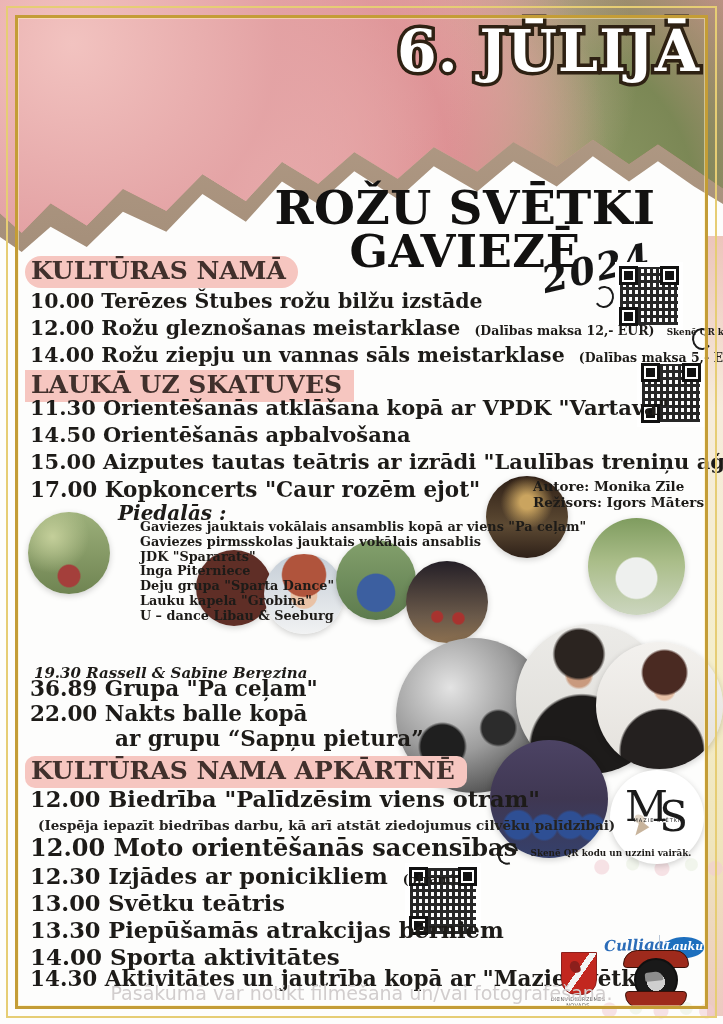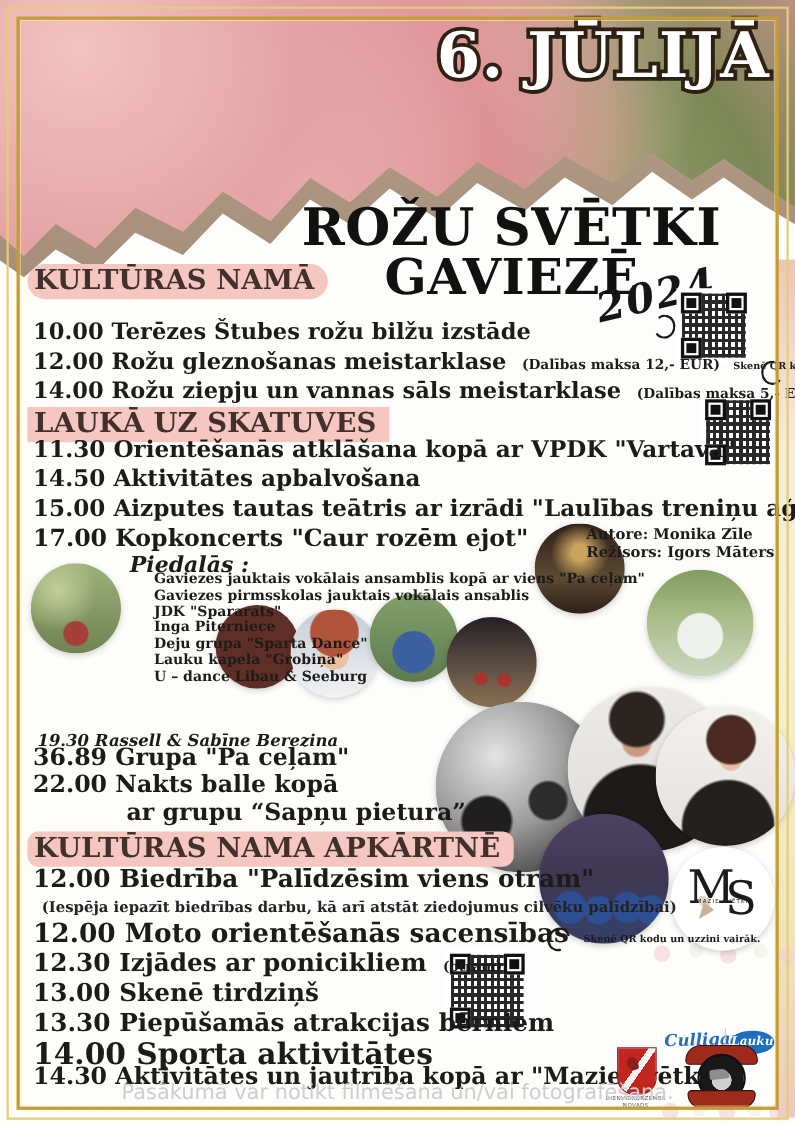--- a/index.html
+++ b/index.html
@@ -187,21 +187,21 @@
   <div class="qr" style="left:408px;top:866px;width:70px;height:70px;">
     <div class="pat"></div>
     <div class="f tl"></div>
     <div class="f tr"></div>
     <div class="f bl"></div>
   </div>
   <div class="arc open-left" style="left:594px;top:286px;"></div>
   <div class="arc open-right" style="left:692px;top:328px;"></div>
   <div class="arc open-right" style="left:498px;top:843px;transform:rotate(30deg);"></div>
 
-  <div class="heading" style="left:25px;top:240px;border-radius:16px;">KULTŪRAS NAMĀ</div>
+  <div class="heading" style="left:25px;top:256px;border-radius:16px;">KULTŪRAS NAMĀ</div>
   <div class="line" style="left:30px;top:289px;font-size:20.5px;">
     <span>10.00</span>
     <span>Terēzes Štubes rožu bilžu izstāde</span>
   </div>
   <div class="line" style="left:30px;top:316px;font-size:20.5px;">
     <span>12.00</span>
     <span>Rožu gleznošanas meistarklase</span>
     <span class="fee">(Dalības maksa 12,- EUR)</span>
     <span class="qrnote">Skenē QR kodu un uzzini vairāk.</span>
   </div>
@@ -212,21 +212,21 @@
     
   </div>
 
   <div class="heading" style="left:25px;top:370px;">LAUKĀ UZ SKATUVES</div>
   <div class="line" style="left:30px;top:395px;font-size:21px;">
     <span>11.30</span>
     <span>Orientēšanās atklāšana kopā ar VPDK "Vartava"</span>
   </div>
   <div class="line" style="left:30px;top:422px;font-size:21px;">
     <span>14.50</span>
-    <span>Aktivitātes apbalvošana</span>
+    <span>Orientēšanās apbalvošana</span>
   </div>
   <div class="line" style="left:30px;top:449px;font-size:21px;">
     <span>15.00</span>
     <span>Aizputes tautas teātris ar izrādi "Laulības treniņu aģentūra"</span>
   </div>
   <div class="line" style="left:30px;top:477px;font-size:21.5px;">
     <span>17.00</span>
     <span>Kopkoncerts "Caur rozēm ejot"</span>
   </div>
   <div class="credits">
@@ -269,27 +269,27 @@
     <span>Moto orientēšanās sacensības</span>
     <span class="qrnote">Skenē QR kodu un uzzini vairāk.</span>
   </div>
   <div class="line" style="left:30px;top:863px;font-size:22.5px;">
     <span>12.30</span>
     <span>Izjādes ar ponicikliem</span>
     <span class="fee">(otram)</span>
   </div>
   <div class="line" style="left:30px;top:890px;font-size:22.5px;">
     <span>13.00</span>
-    <span>Skenē tirdziņš</span>
+    <span>Svētku teātris</span>
   </div>
   <div class="line" style="left:30px;top:917px;font-size:22.5px;">
     <span>13.30</span>
     <span>Piepūšamās atrakcijas bērniem</span>
   </div>
-  <div class="line" style="left:30px;top:943px;font-size:27px;">
+  <div class="line" style="left:30px;top:943px;font-size:23px;">
     <span>14.00</span>
     <span>Sporta aktivitātes</span>
   </div>
   <div class="line" style="left:30px;top:966px;font-size:21.5px;">
     <span>14.30</span>
     <span>Aktivitātes un jautrība kopā ar "Mazie svētki"</span>
   </div>
 
   <div class="ph ph-folk" style="left:28px;top:512px;width:82px;height:82px;"></div>
   <div class="ph ph-choir" style="left:196px;top:550px;width:76px;height:76px;"></div>

